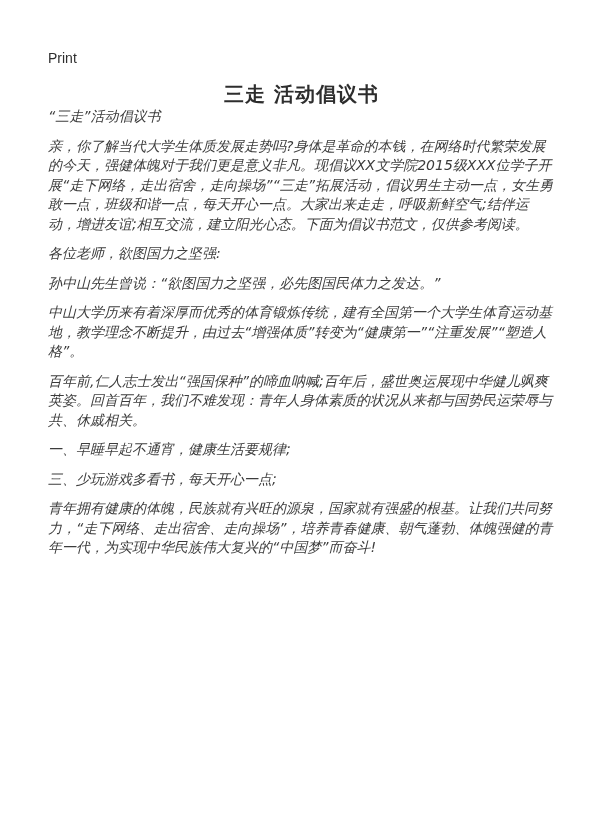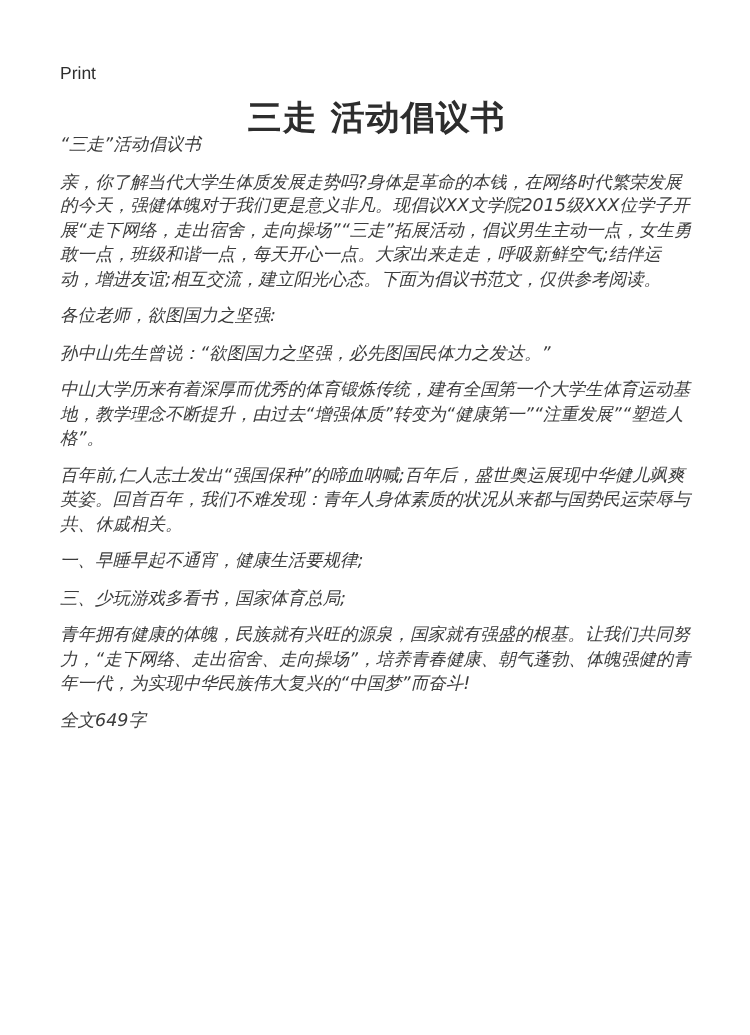--- a/index.html
+++ b/index.html
@@ -22,21 +22,21 @@
   .print-label {
     font-family: Liberation Sans, sans-serif;
     font-size: 14px;
     line-height: 15px;
     color: #2e2e2e;
     display: inline-block;
     cursor: pointer;
   }
   h1.doc-title {
     margin: 15px 0 0 0;
-    font-size: 27px;
+    font-size: 20px;
     line-height: 25px;
     font-weight: 700;
     text-align: center;
     color: #2d2d2d;
     letter-spacing: 1px;
   }
   .doc-subtitle {
     margin: 16px 0 0 0;
     font-size: 14px;
     line-height: 19.5px;
@@ -77,21 +77,20 @@
     <p class="para">孙中山先生曾说：“欲图国力之坚强，必先图国民体力之发达。”</p>
 
     <p class="para">中山大学历来有着深厚而优秀的体育锻炼传统，建有全国第一个大学生体育运动基地，教学理念不断提升，由过去“增强体质”转变为“健康第一”“注重发展”“塑造人格”。</p>
 
     <p class="para">百年前,仁人志士发出“强国保种”的啼血呐喊;百年后，盛世奥运展现中华健儿飒爽英姿。回首百年，我们不难发现：青年人身体素质的状况从来都与国势民运荣辱与共、休戚相关。</p>
 
 
     <p class="para">一、早睡早起不通宵，健康生活要规律;</p>
 
 
-    <p class="para">三、少玩游戏多看书，国家体育总局;</p>
+    <p class="para">三、少玩游戏多看书，每天开心一点;</p>
 
 
     <p class="para">青年拥有健康的体魄，民族就有兴旺的源泉，国家就有强盛的根基。让我们共同努力，“走下网络、走出宿舍、走向操场”，培养青春健康、朝气蓬勃、体魄强健的青年一代，为实现中华民族伟大复兴的“中国梦”而奋斗!</p>
 
-    <p class="para">全文649字</p>
 
   </div>
 </div>
 
 </body></html>

